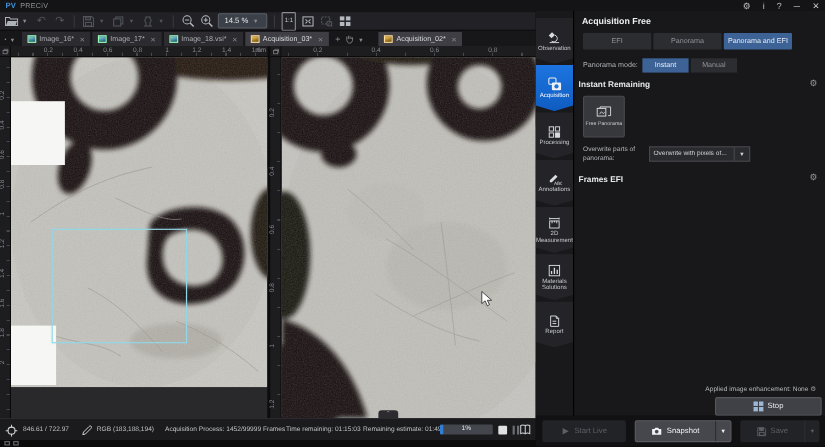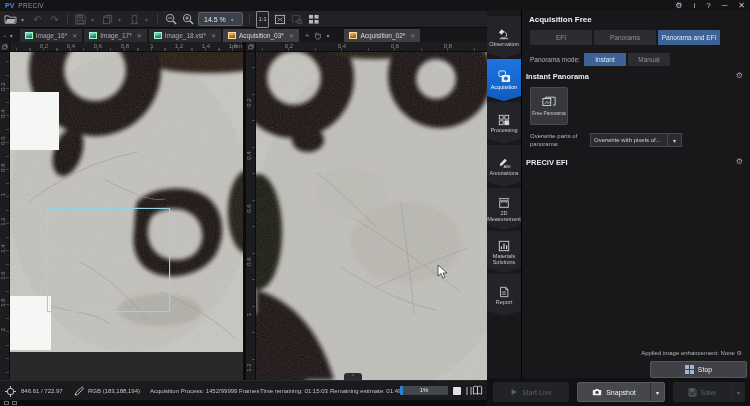--- a/index.html
+++ b/index.html
@@ -435,39 +435,39 @@
     <div class="mbtn">Panorama</div>
     <div class="mbtn active">Panorama and EFI</div>
   </div>
 
   <span class="plabel" style="left:8px;top:46px">Panorama mode:</span>
   <div class="pmbtns">
     <div class="pmbtn active">Instant</div>
     <div class="pmbtn">Manual</div>
   </div>
 
-  <div class="shead" style="top:62px">Instant Panorama</div>
+  <div class="shead" style="top:62px">Instant Remaining</div>
   <span class="gear" style="top:61px">⚙</span>
 
   <div class="tile">
     <svg width="14" height="12" viewBox="0 0 16 13" fill="none" stroke="#d8dbdf">
         <rect x="1" y="2.5" width="9" height="8"></rect>
         <path d="M4 2.5V1h11v9h-2.5"></path>
         <path d="M3.5 8.5l2-2.5 1.8 2 1.6-1.5" stroke-width="0.9"></path>
       </svg>
     <span class="lbl">Free Panorama</span>
   </div>
 
   <div class="ddlabel">Overwrite parts of panorama:</div>
   <div class="dropdown">
     <span class="val">Overwrite with pixels of...</span>
     <span class="dchev">▾</span>
   </div>
 
-  <div class="shead" style="top:148px">PRECiV EFI</div>
+  <div class="shead" style="top:148px">Frames EFI</div>
   <span class="gear" style="top:147px">⚙</span>
 
   <div class="enh">
     <span>Applied image enhancement: None</span>
     <span style="font-size:6px;color:#9b9ea3">⚙</span>
   </div>
 
   <div class="stopbtn">
     <span class="gridic">
         <i></i>

